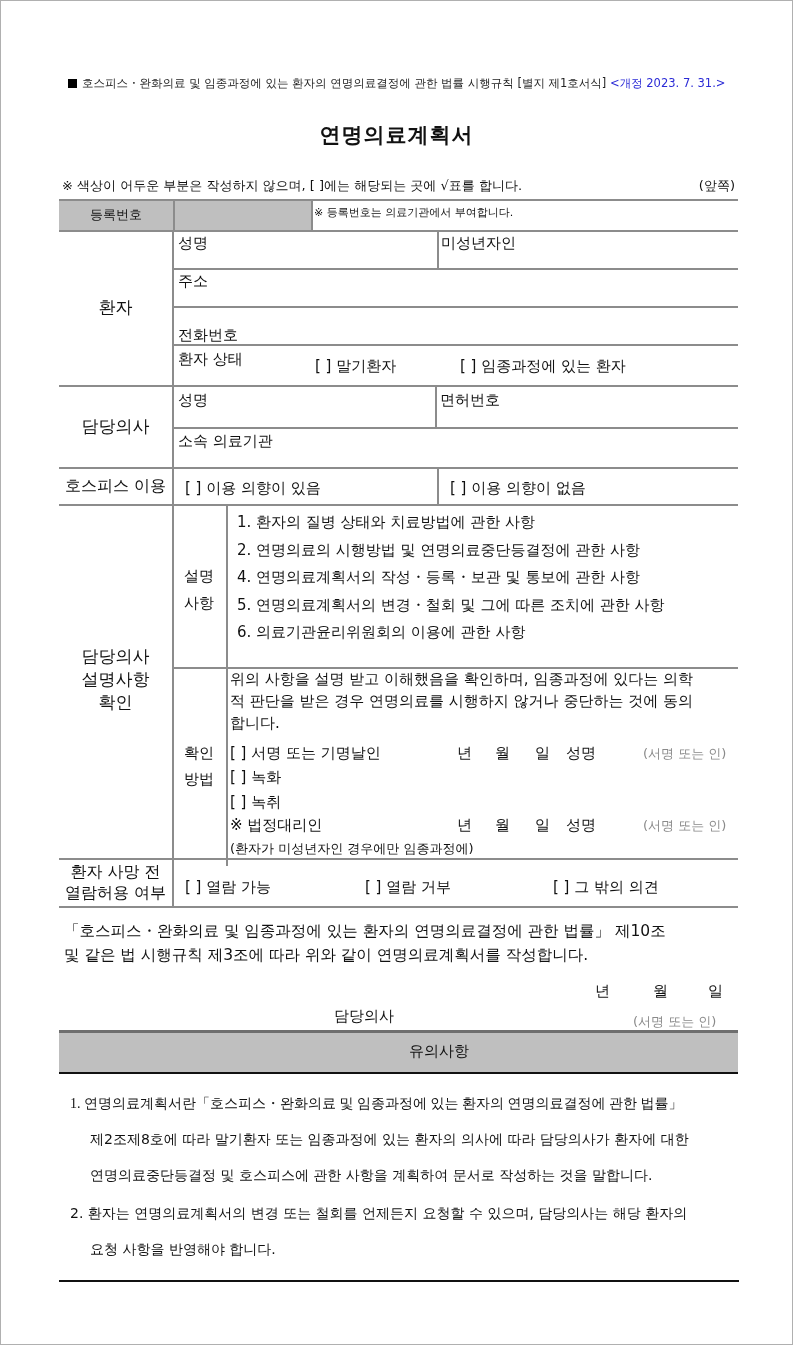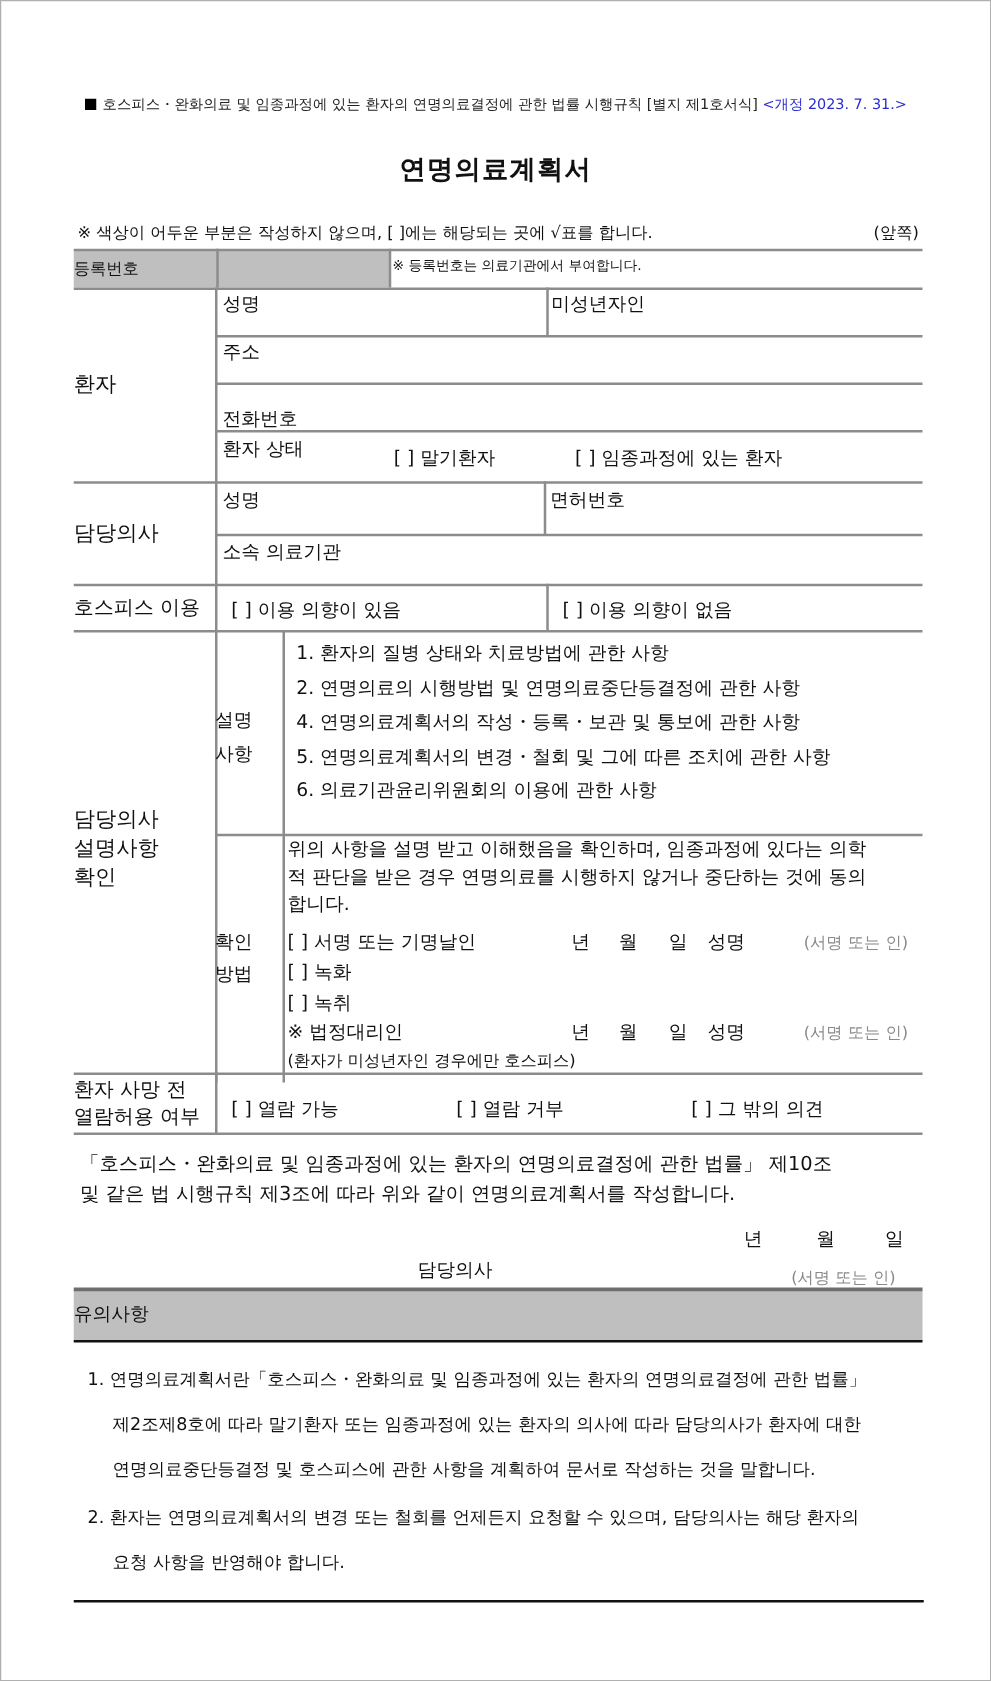--- a/index.html
+++ b/index.html
@@ -11,21 +11,21 @@
   .header-line .sq { display:inline-block; width:9px; height:9px; background:#000; margin-right:5px; vertical-align:-1px; }
   .title { left:0; width:793px; top:121px; text-align:center; font-size:21px; font-weight:bold; letter-spacing:1px; }
   .notice { left:62px; top:177px; font-size:13px; }
   .front { right:58px; top:177px; font-size:13px; }
   .hline { position:absolute; background:#8c8c8c; height:1.5px; }
   .vline { position:absolute; background:#8c8c8c; width:1.5px; }
   .txt { position:absolute; white-space:nowrap; font-size:15px; }
   .sm { font-size:11px; }
   .gray { color:#8a8a8a; }
   .shade { position:absolute; background:#bfbfbf; }
-  .center { }
+  .center { text-align:center; }
 </style>
 </head>
 <body>
 
 <div class="page"></div>
 
 <div class="abs header-line">
   <span class="sq"></span><span>호스피스・완화의료 및 임종과정에 있는 환자의 연명의료결정에 관한 법률 시행규칙 [별지 제1호서식]</span>
   <span class="rev">&lt;개정 2023. 7. 31.&gt;</span>
 </div>
@@ -106,21 +106,21 @@
 <div class="txt" style="left:566px;top:744px;">성명</div>
 <div class="txt gray" style="left:643px;top:745px;font-size:13px;">(서명 또는 인)</div>
 <div class="txt" style="left:230px;top:768px;">[  ] 녹화</div>
 <div class="txt" style="left:230px;top:793px;">[  ] 녹취</div>
 <div class="txt" style="left:230px;top:816px;">※ 법정대리인</div>
 <div class="txt" style="left:457px;top:816px;">년</div>
 <div class="txt" style="left:495px;top:816px;">월</div>
 <div class="txt" style="left:535px;top:816px;">일</div>
 <div class="txt" style="left:566px;top:816px;">성명</div>
 <div class="txt gray" style="left:643px;top:817px;font-size:13px;">(서명 또는 인)</div>
-<div class="txt" style="left:230px;top:840px;font-size:13px;">(환자가 미성년자인 경우에만 호스피스)</div>
+<div class="txt" style="left:230px;top:840px;font-size:13px;">(환자가 미성년자인 경우에만 임종과정에)</div>
 
 <div class="hline" style="left:59px;top:858px;width:679px;"></div>
 <div class="txt center" style="left:59px;top:861px;width:113px;font-size:16px;line-height:21px;">
   <div>환자 사망 전</div>
   <div>열람허용 여부</div>
 </div>
 <div class="vline" style="left:172px;top:858px;height:49px;"></div>
 <div class="txt" style="left:185px;top:878px;">[  ] 열람 가능</div>
 <div class="txt" style="left:365px;top:878px;">[  ] 열람 거부</div>
 <div class="txt" style="left:553px;top:878px;">[  ] 그 밖의 의견</div>
@@ -135,19 +135,19 @@
 <div class="txt" style="left:653px;top:982px;">월</div>
 <div class="txt" style="left:708px;top:982px;">일</div>
 <div class="txt" style="left:334px;top:1007px;">담당의사</div>
 <div class="txt gray" style="left:633px;top:1013px;font-size:13px;">(서명 또는 인)</div>
 
 <div class="shade" style="left:59px;top:1032px;width:679px;height:41px;"></div>
 <div class="hline" style="left:59px;top:1030px;width:679px;height:3px;background:#6e6e6e;"></div>
 <div class="hline" style="left:59px;top:1072px;width:679px;height:2px;background:#111;"></div>
 <div class="txt center" style="left:59px;top:1042px;width:760px;">유의사항</div>
 
-<div class="txt" style="left:70px;top:1095px;font-size:14px;">1. 연명의료계획서란「호스피스・완화의료 및 임종과정에 있는 환자의 연명의료결정에 관한 법률」</div>
+<div class="txt" style="left:70px;top:1095px;font-size:14px;font-family:Liberation Serif, serif;">1. 연명의료계획서란「호스피스・완화의료 및 임종과정에 있는 환자의 연명의료결정에 관한 법률」</div>
 <div class="txt" style="left:90px;top:1131px;font-size:14px;">제2조제8호에 따라 말기환자 또는 임종과정에 있는 환자의 의사에 따라 담당의사가 환자에 대한</div>
 <div class="txt" style="left:90px;top:1167px;font-size:14px;">연명의료중단등결정 및 호스피스에 관한 사항을 계획하여 문서로 작성하는 것을 말합니다.</div>
 <div class="txt" style="left:70px;top:1205px;font-size:14px;">2. 환자는 연명의료계획서의 변경 또는 철회를 언제든지 요청할 수 있으며, 담당의사는 해당 환자의</div>
 <div class="txt" style="left:90px;top:1241px;font-size:14px;">요청 사항을 반영해야 합니다.</div>
 
 <div class="hline" style="left:59px;top:1280px;width:680px;height:2px;background:#111;"></div>
 
 </body></html>

